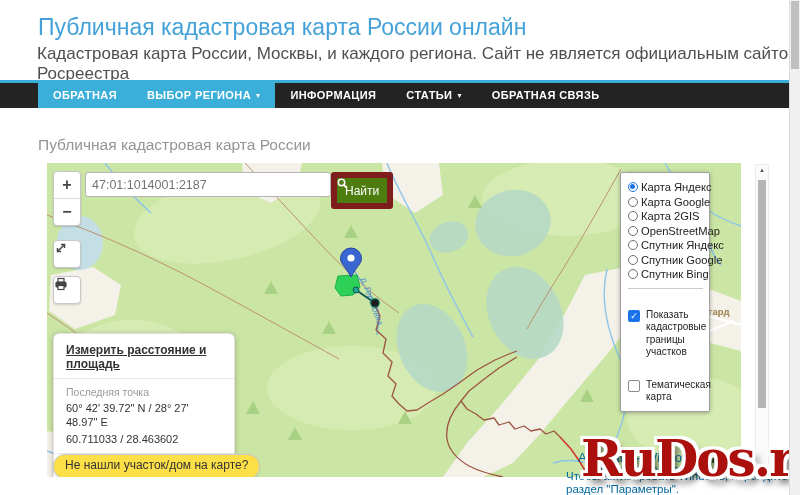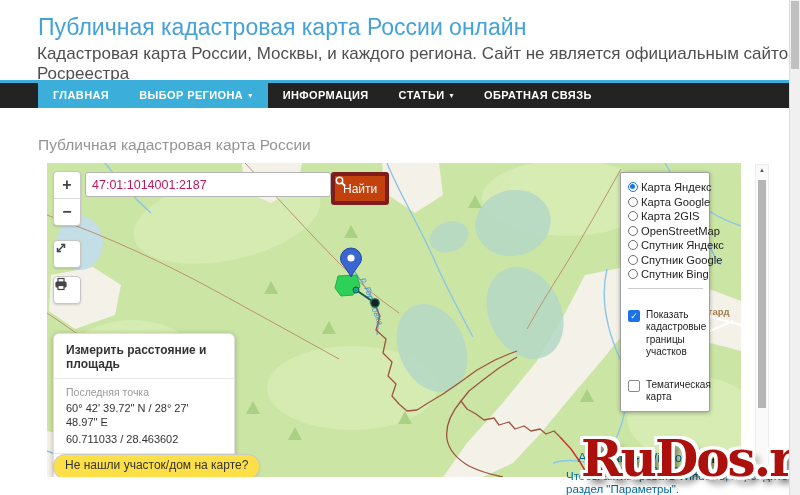--- a/index.html
+++ b/index.html
@@ -28,40 +28,40 @@
   .map svg{position:absolute;left:0;top:0;}
 
   
   .zoombox{left:6px;top:8px;width:26px;background:#fff;border:1px solid #c7c7c7;border-radius:4px;box-shadow:0 1px 2px rgba(0,0,0,.15);}
   .zoombtn{width:26px;height:26px;line-height:25px;text-align:center;font-size:16px;font-weight:bold;color:#444;cursor:pointer;}
   .zoombox .sep{height:1px;background:#ddd;}
   .sq-btn{width:26px;height:26px;background:#fff;border:1px solid #c7c7c7;border-radius:4px;box-shadow:0 1px 2px rgba(0,0,0,.15);display:flex;align-items:center;justify-content:center;cursor:pointer;}
   .expand-btn{left:6px;top:77px;}
   .print-btn{left:6px;top:113px;}
 
-  .search-input{left:38px;top:9px;width:232px;height:23px;border:1px solid #b5b5b5;border-radius:3px;padding:0 6px;font-size:12.5px;color:#be185d;font-family:inherit;background:#fff;}
-  .search-btn{left:284px;top:9px;height:25px;padding:0 8px;background:#c2410c;border:4px solid #7f1d1d;border-radius:3px;color:#fff;font-size:12px;display:flex;align-items:center;gap:4px;cursor:pointer;justify-content:center;}
+  .search-input{left:38px;top:9px;width:232px;height:23px;border:1px solid #b5b5b5;border-radius:3px;padding:0 6px;font-size:12.5px;color:#737373;font-family:inherit;background:#fff;}
+  .search-btn{left:284px;top:9px;height:25px;padding:0 8px;background:#4d7c0f;border:6px solid #7f1d1d;border-radius:3px;color:#fff;font-size:12px;display:flex;align-items:center;gap:4px;cursor:pointer;justify-content:center;}
 
   
   .layers-panel{left:573px;top:9px;width:90px;box-sizing:border-box;background:#fff;border:1px solid #9f9f9f;border-radius:2px;box-shadow:0 1px 4px rgba(0,0,0,.3);padding:7px 6px 7px 7px;}
   .radio-row{display:flex;align-items:center;gap:3px;height:14.5px;font-size:11.2px;color:#222;cursor:pointer;white-space:nowrap;}
   .radio{width:10px;height:10px;border:1.4px solid #6f6f6f;border-radius:50%;box-sizing:border-box;flex:0 0 auto;position:relative;}
   .radio.on{border-color:#1a73e8;}
   .radio.on::after{content:"";position:absolute;left:1.2px;top:1.2px;width:5px;height:5px;border-radius:50%;background:#1a73e8;}
   .layers-sep{height:1px;background:#ccc;margin:6px 0 6px 0;}
   .cb-row{display:flex;align-items:flex-start;gap:6px;cursor:pointer;margin-top:20px;}
   .cb{width:12px;height:12px;border-radius:2px;box-sizing:border-box;flex:0 0 auto;margin-top:1px;}
   .cb.checked{background:#1a73e8;color:#fff;font-size:9px;line-height:12px;text-align:center;}
   .cb.checked::after{content:"✓";}
   .cb.empty{border:1.4px solid #8a8a8a;background:#fff;}
   .cb-label{font-size:10px;line-height:12.5px;color:#222;max-width:84px;}
 
   
   .measure-panel{left:6px;top:170px;width:182px;box-sizing:border-box;background:#fff;border:1px solid #e0e0e0;border-radius:6px;box-shadow:0 1px 5px rgba(0,0,0,.25);padding:9px 12px 9px 12px;}
-  .mp-title{font-size:12px;font-weight:bold;color:#333;}
+  .mp-title{font-size:12px;font-weight:bold;color:#333;text-decoration:underline;}
   .mp-hr{height:1px;background:#e8e8e8;margin:7px -12px;}
   .mp-gray{font-size:10.5px;color:#9a9a9a;}
   .mp-val{font-size:11px;color:#333;margin-top:3px;line-height:14px;}
   .mp-dist{display:flex;gap:8px;align-items:baseline;}
   .mp-dist .v{font-size:11px;color:#333;font-weight:500;}
 
   .notfound-btn{left:6px;top:291px;height:23px;line-height:21px;padding:0 11px;background:#fde047;border:1px solid #c9c9c9;border-radius:12px;font-size:12px;color:#333;cursor:pointer;box-shadow:0 1px 2px rgba(0,0,0,.1);white-space:nowrap;}
 
   
   .inner-scroll{left:755px;top:164px;width:14px;height:310px;background:#fafafa;border:1px solid #ececec;box-sizing:border-box;z-index:5;}
@@ -81,21 +81,21 @@
     text-shadow:-3px -3px 0 #fff,3px -3px 0 #fff,-3px 3px 0 #fff,3px 3px 0 #fff,0 -3px 0 #fff,0 3px 0 #fff,-3px 0 0 #fff,3px 0 0 #fff,6px 7px 7px rgba(0,0,0,.55);}
 </style>
 </head>
 <body>
 
 <div class="abs site-title">Публичная кадастровая карта России онлайн</div>
 <div class="abs site-subtitle">Кадастровая карта России, Москвы, и каждого региона. Сайт не является официальным сайтом Росреестра</div>
 
 <div class="abs navbar">
   <div class="nav-item hl">
-      <span>ГЛАВНАЯ</span>
+      <span>ОБРАТНАЯ</span>
     </div>
   <div class="nav-item hl">
       <span>ВЫБОР РЕГИОНА</span>
       <span class="caret">▾</span>
     </div>
   <div class="nav-item">
       <span>ИНФОРМАЦИЯ</span>
     </div>
   <div class="nav-item">
       <span>СТАТЬИ</span>

